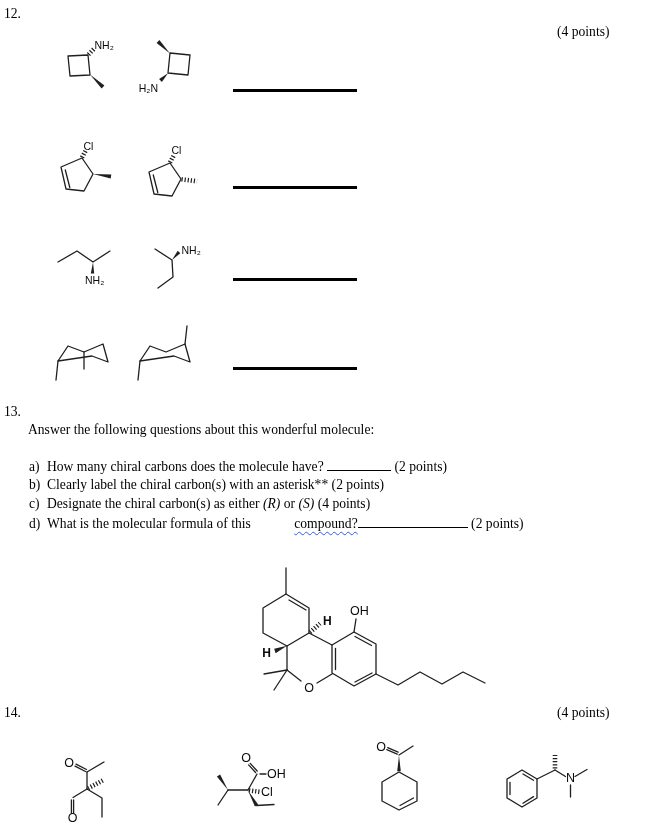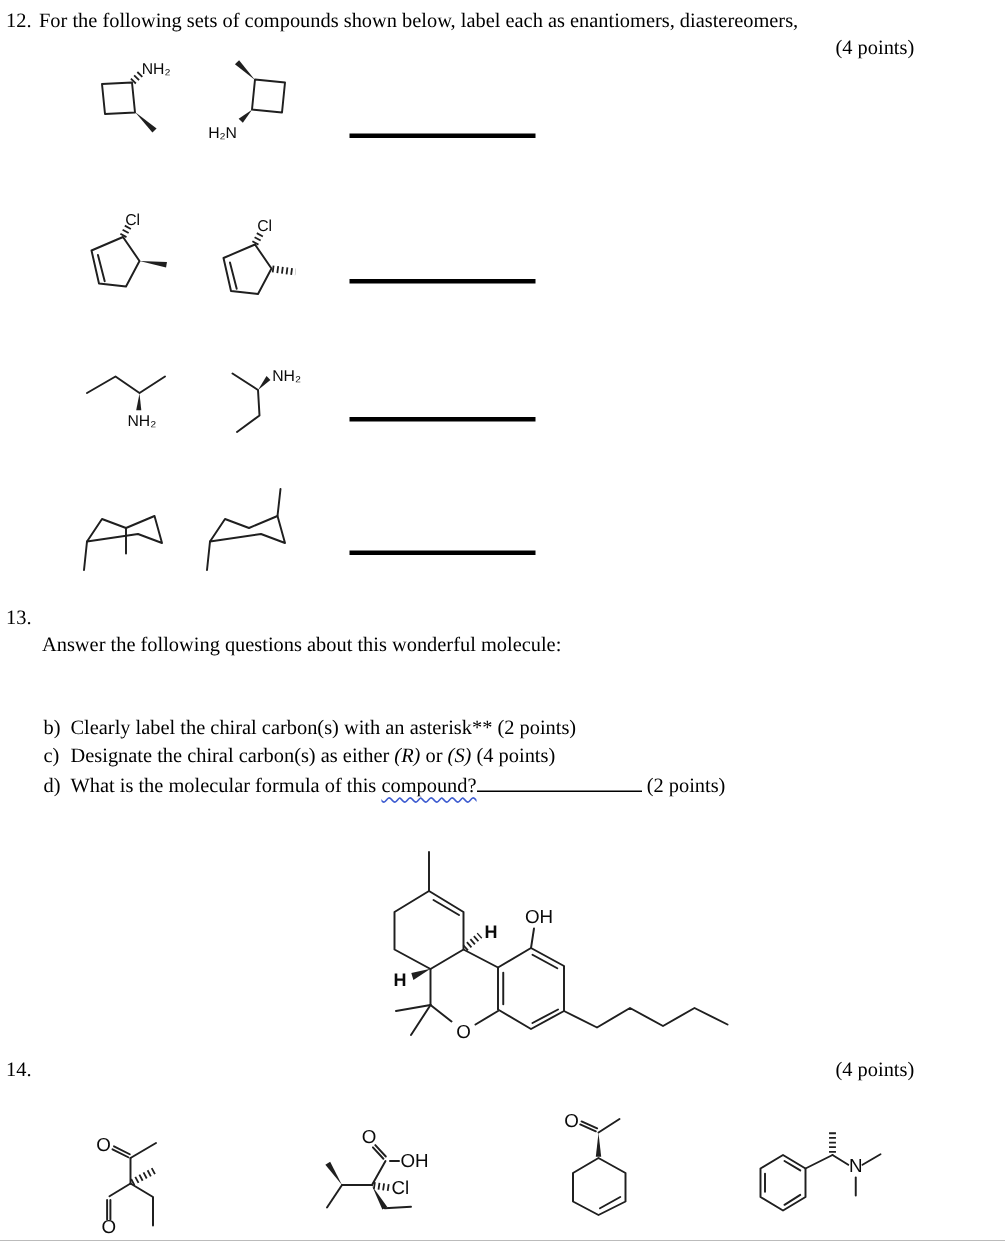--- a/index.html
+++ b/index.html
@@ -10,20 +10,21 @@
   }
   .abs{position:absolute;white-space:nowrap;}
   .letter{display:inline-block;width:18px;}
   .it{font-style:italic;}
   .misspell{
     text-decoration:underline;
     text-decoration-style:wavy;
     text-decoration-color:var(--squiggle,#3c5bd0);
     text-decoration-thickness:1px;
     text-underline-offset:3px;
+    margin-left:40px;
   }
   .blank-thin{
     display:inline-block;height:12px;border-bottom:1px solid #000;
     vertical-align:baseline;
   }
   .blank-thick{position:absolute;height:3px;background:#000;}
   svg{position:absolute;overflow:visible;}
   .bond{stroke:var(--bond,#1f1f1f);stroke-width:1.3;fill:none;stroke-linecap:round;stroke-linejoin:round;}
   .hash{stroke:var(--bond,#1f1f1f);stroke-width:4.6;stroke-dasharray:1.2 1.9;fill:none;}
   .wedge{fill:var(--bond,#1f1f1f);stroke:none;}
@@ -31,21 +32,20 @@
   .atom-lg{font-size:12.5px;}
   .atom-h{font-size:12px;font-weight:600;}
   .sqig{stroke:var(--squiggle,#3c5bd0);stroke-width:1;fill:none;}
 </style>
 </head>
 <body>
 
 <div id="page">
 
   <div class="abs" style="left:4px;top:6px">12.</div>
-  <div class="abs" style="left:26px;top:6px">For the following sets of compounds shown below, label each as enantiomers, diastereomers,</div>
   <div class="abs" style="left:557px;top:24px">(4 points)</div>
 
   <svg style="left:50px;top:36px" width="170" height="62" viewBox="0 0 170 62">
     <g>
       <path class="bond" d="M18,20 L38,19 L40,39 L20,40 Z"></path>
       <line class="hash" x1="38.5" y1="18.5" x2="44" y2="12.8"></line>
       <text class="atom" x="44.5" y="13">NH₂</text>
       <polygon class="wedge" points="40,38.6 54.4,49.6 51.6,52.4"></polygon>
     </g>
     <g>
@@ -99,20 +99,21 @@
       <path class="bond" d="M95,39 L105,24 L121,30 L140,22 L145,40 L129,34 Z"></path>
       <line class="bond" x1="95" y1="39" x2="93" y2="58"></line>
       <line class="bond" x1="140" y1="22" x2="142" y2="4"></line>
     </g>
   </svg>
   <div class="blank-thick" style="left:233px;top:367px;width:124px"></div>
 
   <div class="abs" style="left:4px;top:404px">13.</div>
   <div class="abs" style="left:28px;top:422px">Answer the following questions about this wonderful molecule:</div>
 
+  <div class="abs" style="left:29px;top:458px"><span class="letter">a)</span><span>How many chiral carbons does the molecule have?</span> <span class="blank-thin" style="width:64px"></span> <span>(2 points)</span></div>
 
   <div class="abs" style="left:29px;top:477px"><span class="letter">b)</span><span>Clearly label the chiral carbon(s) with an asterisk** (2 points)</span></div>
 
   <div class="abs" style="left:29px;top:496px"><span class="letter">c)</span><span>Designate the chiral carbon(s) as either</span> <span class="it">(R)</span> <span>or</span> <span class="it">(S)</span> <span>(4 points)</span></div>
 
   <div class="abs" style="left:29px;top:515px"><span class="letter">d)</span><span>What is the molecular formula of this</span> <span class="misspell">compound?</span><span class="blank-thin" style="width:110px"></span> <span>(2 points)</span></div>
 
 
   <svg style="left:240px;top:555px" width="270" height="148" viewBox="0 0 270 148">
     <g>

